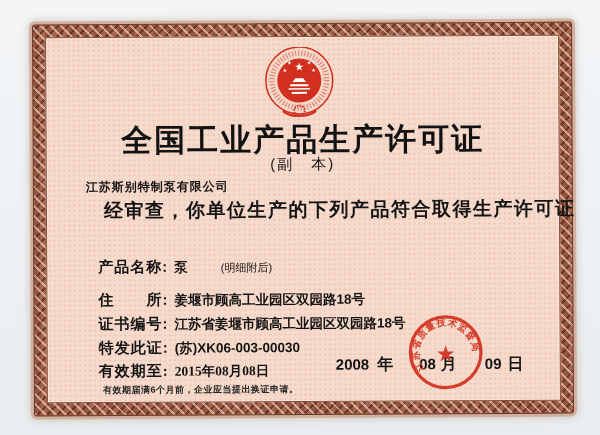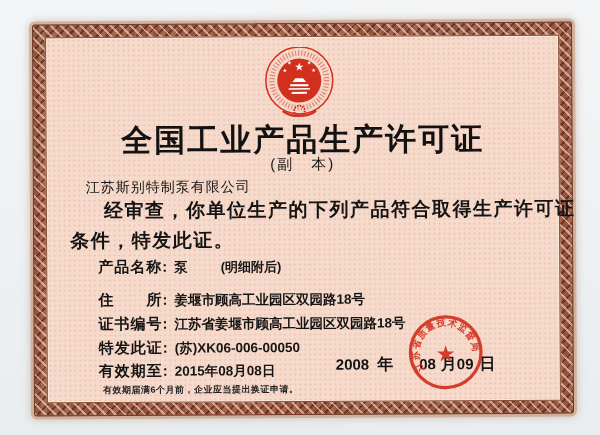--- a/index.html
+++ b/index.html
@@ -36,41 +36,41 @@
   .title {
     position:absolute; left:0; top:82px; width:100%;
     text-align:center; font-size:31px; font-weight:bold;
     letter-spacing:2px; color:#121212; white-space:nowrap;
   }
   .subtitle {
     position:absolute; left:0; top:118px; width:100%;
     text-align:center; font-size:15px; color:#1a1a1a; letter-spacing:2px;
   }
   
-  .company { position:absolute; left:39px; top:141px; font-size:14px; font-weight:normal; letter-spacing:1px; }
+  .company { position:absolute; left:39px; top:141px; font-size:12px; font-weight:bold; letter-spacing:1px; }
   .stmt1 { position:absolute; left:57px; top:160px; font-size:19px; font-weight:bold; letter-spacing:1.5px; white-space:nowrap; }
   .stmt2 { position:absolute; left:23px; top:190px; font-size:19px; font-weight:bold; letter-spacing:1.5px; }
   .row { position:absolute; left:51px; white-space:nowrap; }
   .row .lbl { font-size:15px; font-weight:bold; letter-spacing:1px; }
   .row .val { font-size:13.5px; font-weight:bold; margin-left:6px; }
-  .row .val-sm { font-size:13px; font-weight:bold;padding-left:33px; }
+  .row .val-sm { font-size:11px; font-weight:normal;padding-left:33px; }
   .row-product { top:220px; }
   .row-address { top:253px; }
   .row-prod-addr { top:277px; }
   .row-cert-no { top:301px; }
-  .row-valid { top:324px; }
+  .row-valid { top:324px;font-family:Liberation Serif, serif; }
   .note { position:absolute; left:55px; top:346px; font-size:9px; font-weight:bold; letter-spacing:.5px; color:#222; }
   
   .issue-date { position:absolute; left:288px; top:318px; font-weight:bold; white-space:nowrap; z-index:1; }
   .issue-date .num { font-size:15px; }
   .issue-date .unit { font-size:16px; }
   .d-year-u { margin-left:8px; }
   .d-month { margin-left:26px; }
   .d-month-u { margin-left:5px; }
-  .d-day { }
+  .d-day { margin-left:28px; }
   .d-day-u { margin-left:6px; }
   
   .seal { position:absolute; left:359px; top:277px; width:78px; height:78px; z-index:2; opacity:.92; }
 </style>
 </head>
 <body>
 
 <div class="certificate">
   <div class="paper">
 
@@ -89,33 +89,32 @@
       <rect x="40" y="59" width="20" height="2.6" fill="#ffffff"></rect>
       <circle cx="50" cy="84" r="7" fill="none" stroke="#d2301f" stroke-width="2.5" stroke-dasharray="2 1.6"></circle>
       <path d="M28,84 Q39,92 50,90 Q61,92 72,84" fill="none" stroke="#d2301f" stroke-width="3"></path>
     </svg>
 
     <div class="title">全国工业产品生产许可证</div>
     <div class="subtitle">(副　本)</div>
 
     <div class="company">江苏斯别特制泵有限公司</div>
     <div class="stmt1">经审查，你单位生产的下列产品符合取得生产许可证</div>
-    <div class="stmt2">条件，特发此证。</div>
 
     <div class="row row-product">
       <span class="lbl">产品名称:</span><span class="val">泵</span><span class="val-sm">(明细附后)</span>
     </div>
     <div class="row row-address">
       <span class="lbl">住　　所:</span><span class="val">姜堰市顾高工业园区双园路18号</span>
     </div>
     <div class="row row-prod-addr">
       <span class="lbl">证书编号:</span><span class="val">江苏省姜堰市顾高工业园区双园路18号</span>
     </div>
     <div class="row row-cert-no">
-      <span class="lbl">特发此证:</span><span class="val">(苏)XK06-006-00050</span>
+      <span class="lbl">特发此证:</span><span class="val">(苏)XK06-003-00030</span>
     </div>
     <div class="row row-valid">
       <span class="lbl">有效期至:</span><span class="val">2015年08月08日</span>
     </div>
 
     <div class="note">有效期届满6个月前，企业应当提出换证申请。</div>
 
     <div class="issue-date">
       <span class="num">2008</span><span class="unit d-year-u">年</span><span class="num d-month">08</span><span class="unit d-month-u">月</span><span class="num d-day">09</span><span class="unit d-day-u">日</span>
     </div>

